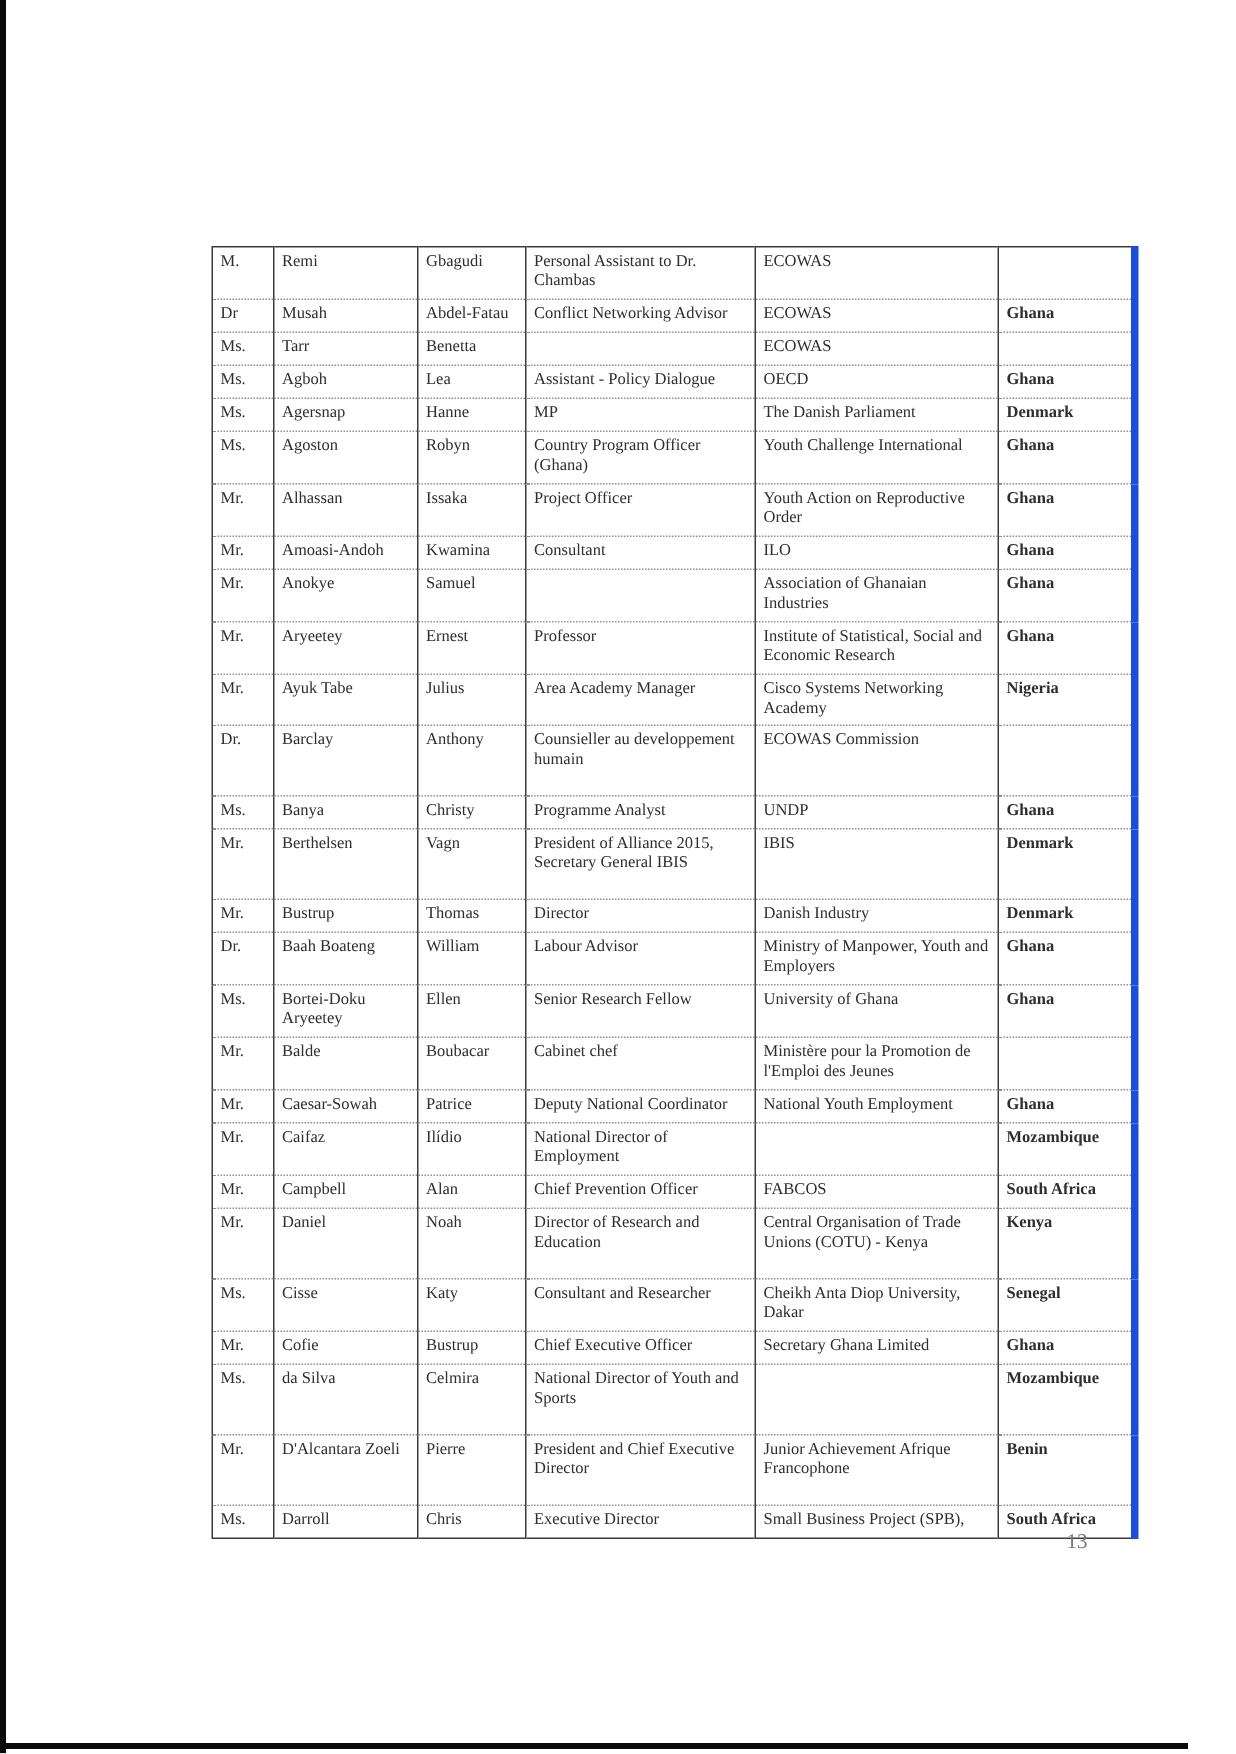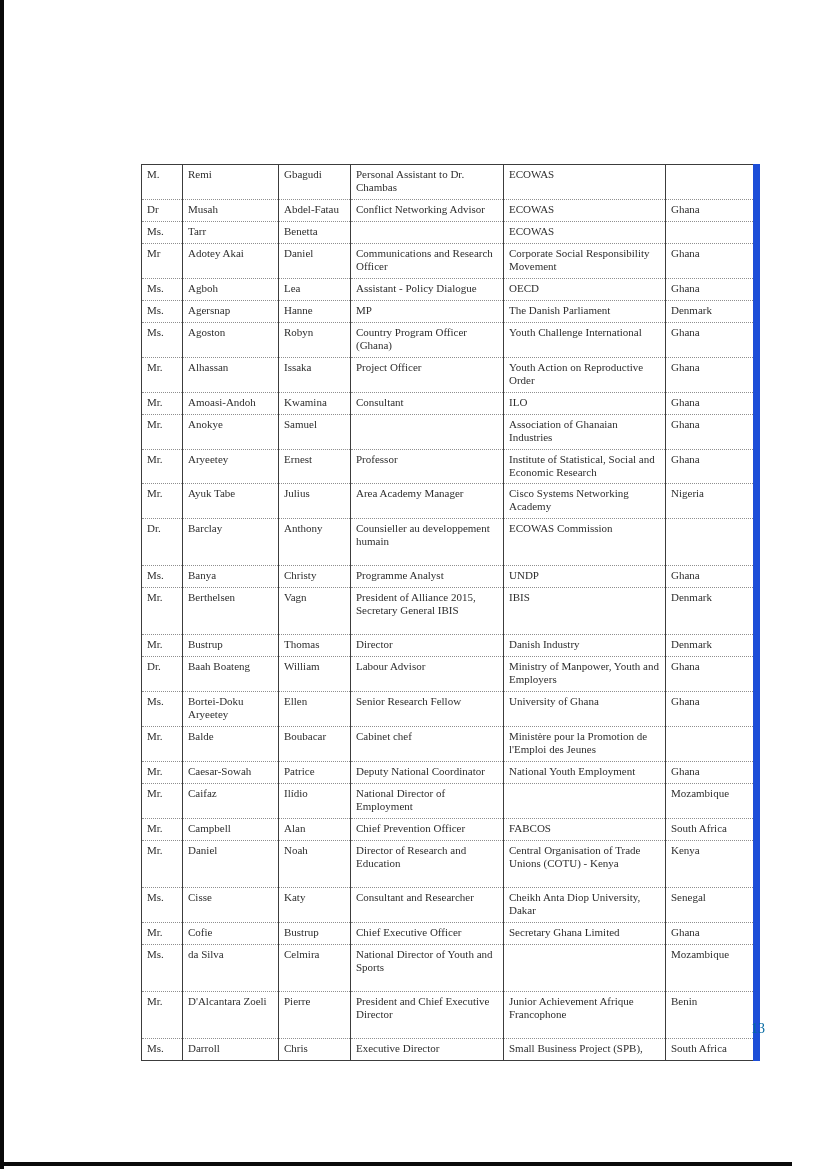--- a/index.html
+++ b/index.html
@@ -43,33 +43,33 @@
   }
   table.participants td {
     border-left: 1px solid #3c3c3c;
     border-bottom: 1px dotted #8f8f8f;
     padding: 3px 5px 5px 5px;
     vertical-align: top;
     overflow: hidden;
     word-wrap: break-word;
   }
   table.participants td:last-child {
-    border-right: 7px solid #1d4ed8;
+    border-right: 5px solid #1d4ed8;
+    font-weight: bold;
   }
   table.participants tr.tall td {
     padding-bottom: 17px;
   }
   .page-number {
     position: absolute;
     left: 711px;
     top: 1021px;
     font-size: 14px;
-    color: #0369a1;
+    color: #737373;
     font-family: "Liberation Serif", serif;
-    margin-left: 40px;
   }
 </style>
 </head>
 <body>
 
 <div class="page">
 
   <div class="scan-edge-left"></div>
   <div class="scan-edge-bottom"></div>
 
@@ -104,28 +104,20 @@
 
   <tr>
     <td>Ms.</td>
     <td>Tarr</td>
     <td>Benetta</td>
     <td></td>
     <td>ECOWAS</td>
     <td></td>
   </tr>
 
-  <tr>
-    <td>Mr</td>
-    <td>Adotey Akai</td>
-    <td>Daniel</td>
-    <td>Communications and Research Officer</td>
-    <td>Corporate Social Responsibility Movement</td>
-    <td>Ghana</td>
-  </tr>
 
   <tr>
     <td>Ms.</td>
     <td>Agboh</td>
     <td>Lea</td>
     <td>Assistant - Policy Dialogue</td>
     <td>OECD</td>
     <td>Ghana</td>
   </tr>
 

